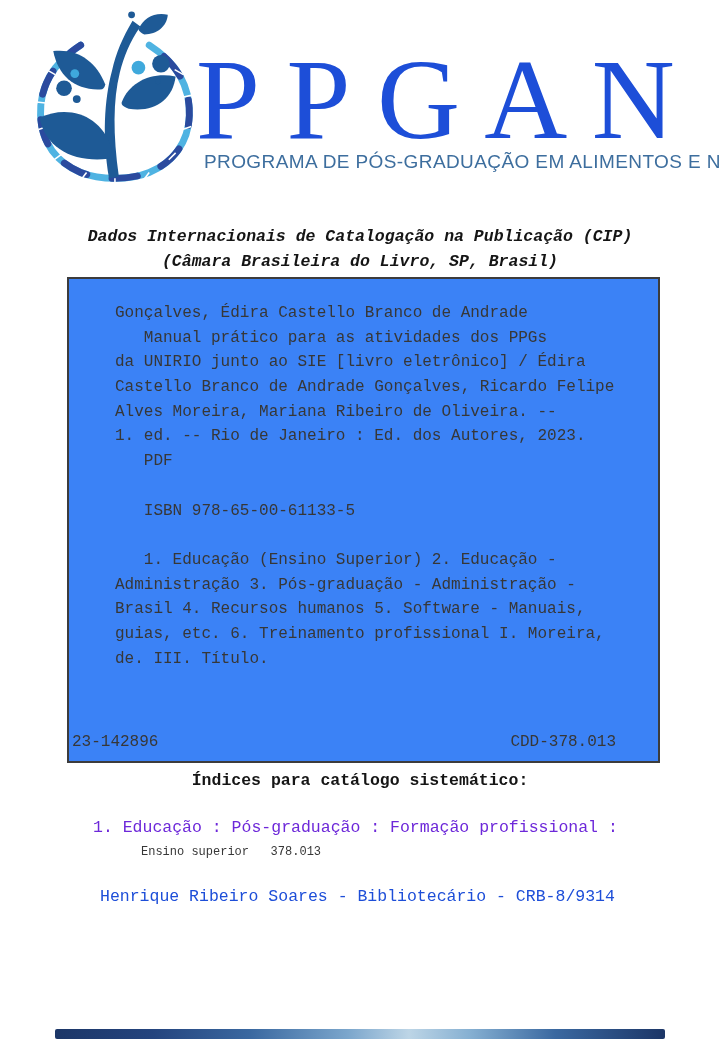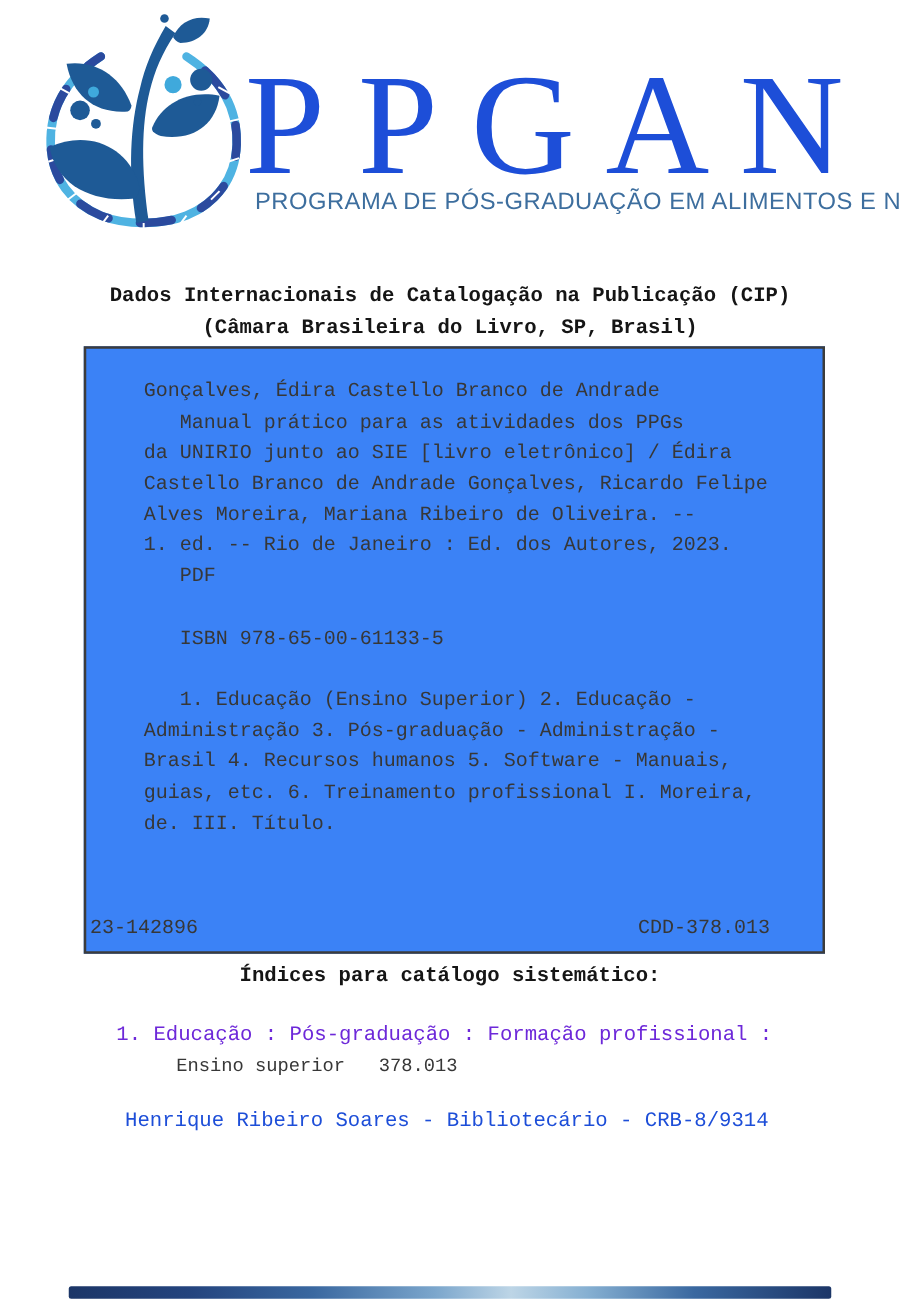--- a/index.html
+++ b/index.html
@@ -8,33 +8,33 @@
   
   .logo-svg{position:absolute;left:14px;top:8px;}
   .acronym{position:absolute;left:196px;top:44px;width:520px;white-space:nowrap;
            font-family:"Liberation Serif",serif;font-weight:400;font-size:115px;line-height:112px;
            letter-spacing:1px;color:#1d4ed8;}
   .subtitle{position:absolute;left:204px;top:151px;width:516px;white-space:nowrap;
             font-family:"Liberation Sans",sans-serif;font-size:19px;letter-spacing:0.4px;
             color:#3d6e9e;}
   
   .cip-heading{position:absolute;left:0;top:224px;width:720px;text-align:center;
-               font-weight:bold;font-size:16.5px;line-height:25px;color:#151515;}
+               font-weight:bold;font-size:16.5px;line-height:25px;color:#151515;font-style:italic;}
   
   .cip-box{position:absolute;left:67px;top:277px;width:593px;height:486px;
            box-sizing:border-box;border:2px solid #3c3c3c;background:#3b82f6;}
   .record{position:absolute;left:46px;top:25px;font-size:16px;color:#373737;}
   .rec-line{white-space:pre;height:24.7px;}
   .box-footer{position:absolute;left:3px;right:42px;bottom:10px;display:flex;
               justify-content:space-between;font-size:16px;color:#373737;}
   
   .indices-heading{position:absolute;left:0;top:771px;width:720px;text-align:center;
                    font-weight:bold;font-size:16.5px;color:#151515;}
   .index-line1{position:absolute;left:93px;top:818px;font-size:16.5px;color:#6d28d9;white-space:pre;}
-  .index-line2{position:absolute;left:141px;top:845px;font-size:15px;color:#373737;white-space:pre;}
+  .index-line2{position:absolute;left:141px;top:845px;font-size:12px;color:#373737;white-space:pre;}
   .librarian{position:absolute;left:100px;top:887px;font-size:16.5px;color:#1d4ed8;white-space:pre;}
   
   .footer-bar{position:absolute;left:55px;top:1029px;width:610px;height:10px;border-radius:2px;
               background:linear-gradient(90deg,#1c3667 0%,#24447e 16%,#2f5astray 0,#3a68a0 32%,
                                           #7ba6cc 48%,#bdd5e6 58%,#86b0d2 68%,#3a68a0 82%,#1c3667 100%);}
 </style>
 </head>
 <body>
 
 <div class="page">

